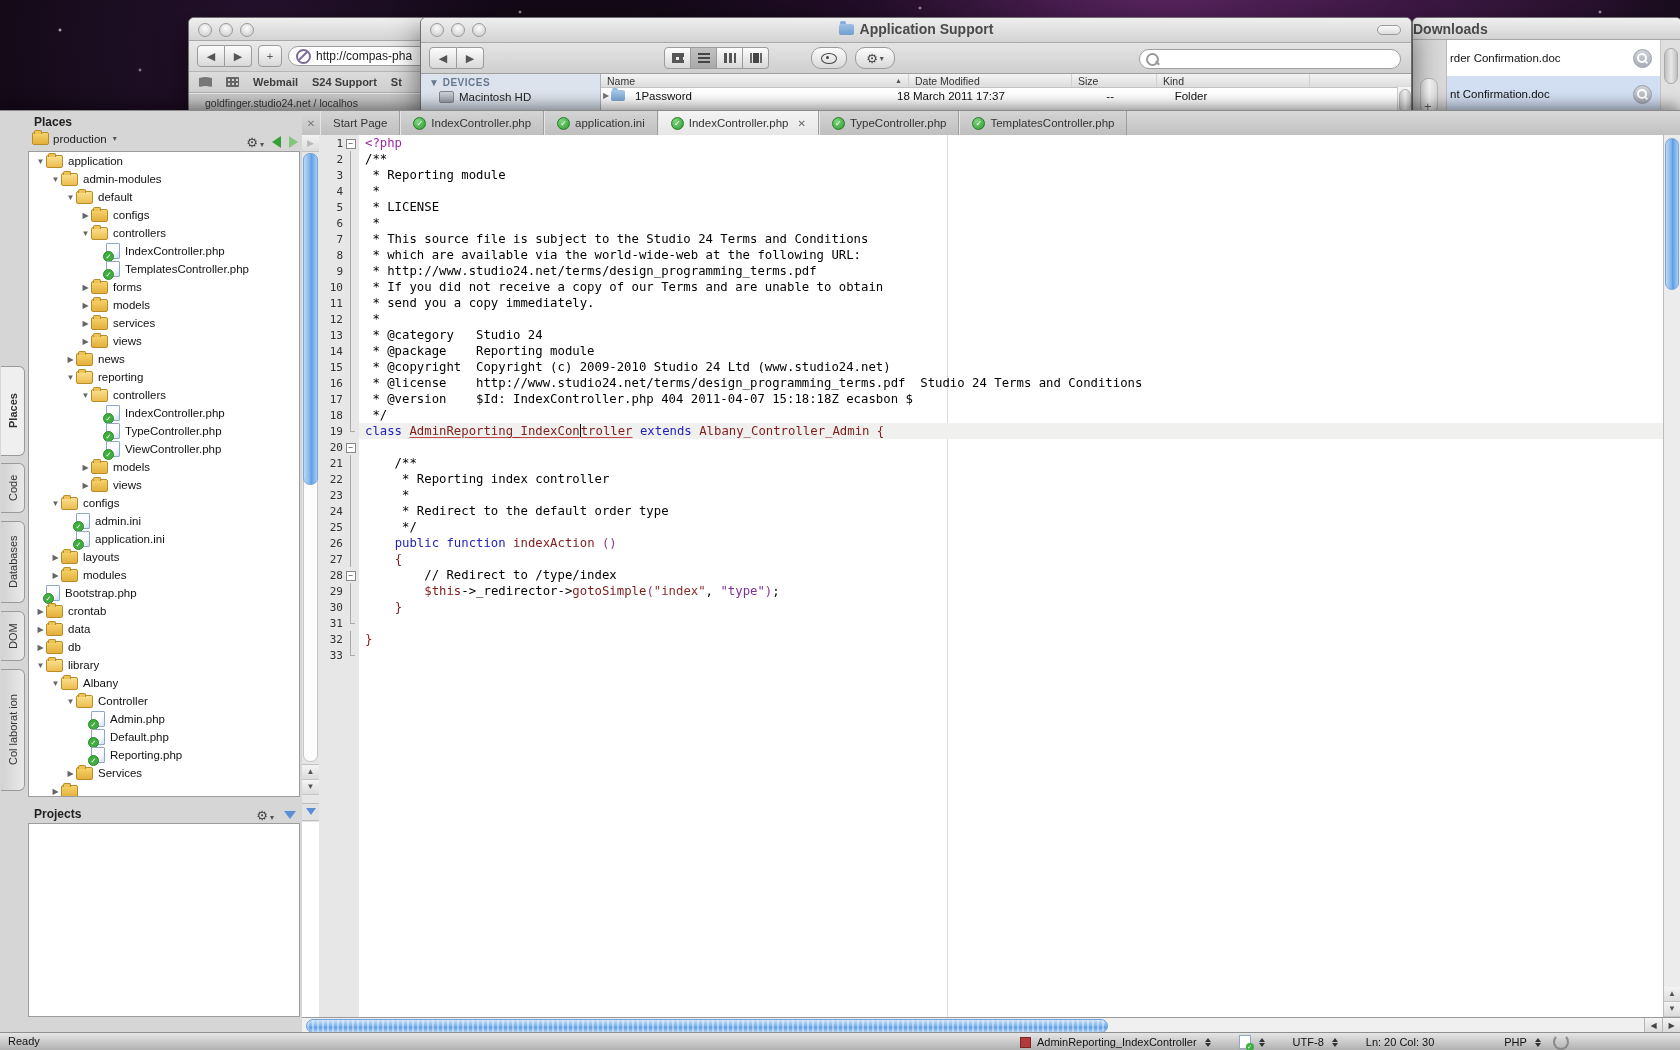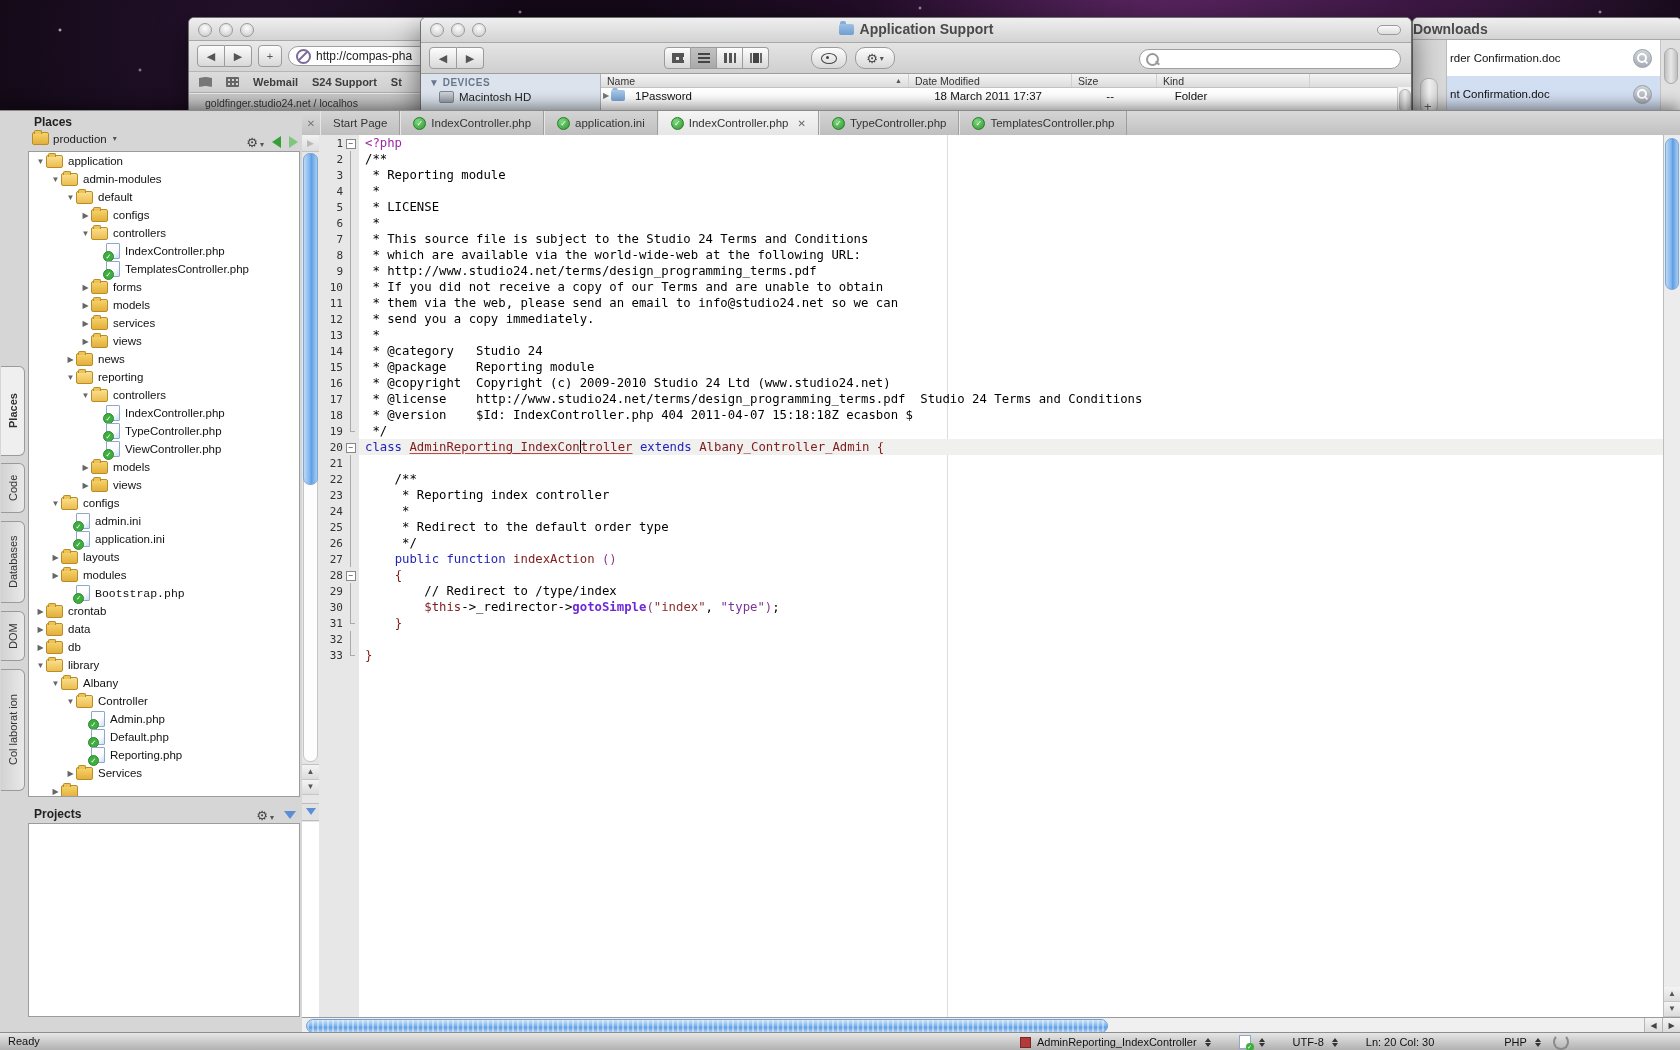--- a/index.html
+++ b/index.html
@@ -183,21 +183,21 @@
     font-family:"DejaVu Sans Mono",monospace;font-size:12.3px;}
   #colguide{position:absolute;left:588px;top:0;bottom:0;width:1px;background:#dcdcdc;}
   .cl{position:relative;height:16px;line-height:16px;white-space:pre;padding-left:6px;}
   .cl.cur{background:#f0f0ee;}
   .tok.php{color:#9b26a6;}
   .tok.com{color:#000;}
   .tok.kw{color:#2323b8;}
   .tok.cls{color:#7f1c1c;}
   .tok.u{text-decoration:underline;text-decoration-color:#c04848;text-underline-offset:2px;}
   .tok.pur{color:#8b3a8b;}
-  .tok.fn{color:#6d28d9;font-weight:bold;}
+  .tok.fn{color:#7f1d1d;}
   .tok.str1{color:#8b2e2e;}
   .tok.str2{color:#7b3294;}
   .tok.pln{color:#000;}
   .caret{display:inline-block;width:1px;height:13px;background:#000;vertical-align:-2px;}
   #rightscroll{position:absolute;right:0;top:0;bottom:0;width:16px;background:#ececec;border-left:1px solid #bdbdbd;}
   #rightscroll .thumb{top:3px;height:150px;right:1px;left:1px;width:12px;}
   #rightscroll .btns{position:absolute;bottom:0;left:0;right:0;}
   
   #hscroll{position:absolute;left:302px;right:0;top:906px;height:16px;background:#f0f0f0;border-top:1px solid #9a9a9a;}
   #hthumb{position:absolute;left:4px;top:1px;height:12px;width:800px;border-radius:7px;border:1px solid #6f9fd8;
@@ -345,21 +345,21 @@
               <span>Size</span>
             </div>
           <div class="c-kind">
               <span>Kind</span>
             </div>
         </div>
         <div class="frow">
           <span class="ftri">▶</span>
           <span class="bluefolder"></span>
           <span class="cell" style="width:250px;">1Password</span>
-          <span class="cell" style="width:145px;text-align:right;">18 March 2011 17:37</span>
+          <span class="cell" style="width:145px;">18 March 2011 17:37</span>
           <span class="cell" style="width:60px;text-align:right;">--</span>
           <span class="cell" style="width:130px;text-align:center;">Folder</span>
         </div>
         <div id="fscroll">
             <div class="thumb"></div>
           </div>
       </div>
     </div>
   </div>
 
@@ -498,21 +498,21 @@
           <div class="trow" style="padding-left: 21px;">
             <span class="tri">▶</span>
             <span class="ticon gfolder"></span>
             <span>layouts</span>
           </div>
           <div class="trow" style="padding-left: 21px;">
             <span class="tri">▶</span>
             <span class="ticon gfolder"></span>
             <span>modules</span>
           </div>
-          <div class="trow" style="padding-left: 36px; font-family: Liberation Mono, monospace;">
+          <div class="trow" style="padding-left: 6px;">
             <span class="tri"></span>
             <span class="ticon pfile"></span>
             <span>Bootstrap.php</span>
           </div>
           <div class="trow" style="padding-left: 6px;">
             <span class="tri">▶</span>
             <span class="ticon gfolder"></span>
             <span>crontab</span>
           </div>
           <div class="trow" style="padding-left: 6px;">
@@ -824,21 +824,20 @@
         <div class="cl"><span class="tok php">&lt;?php</span></div>
             <div class="cl"><span class="tok com">/**</span></div>
             <div class="cl"><span class="tok com"> * Reporting module</span></div>
             <div class="cl"><span class="tok com"> *</span></div>
             <div class="cl"><span class="tok com"> * LICENSE</span></div>
             <div class="cl"><span class="tok com"> *</span></div>
             <div class="cl"><span class="tok com"> * This source file is subject to the Studio 24 Terms and Conditions</span></div>
             <div class="cl"><span class="tok com"> * which are available via the world-wide-web at the following URL:</span></div>
             <div class="cl"><span class="tok com"> * http://www.studio24.net/terms/design_programming_terms.pdf</span></div>
             <div class="cl"><span class="tok com"> * If you did not receive a copy of our Terms and are unable to obtain</span></div>
-            <div class="cl"><span class="tok com"> * them via the web, please send an email to info@studio24.net so we can</span></div>
             <div class="cl"><span class="tok com"> * send you a copy immediately.</span></div>
             <div class="cl"><span class="tok com"> *</span></div>
             <div class="cl"><span class="tok com"> * @category   Studio 24</span></div>
             <div class="cl"><span class="tok com"> * @package    Reporting module</span></div>
             <div class="cl"><span class="tok com"> * @copyright  Copyright (c) 2009-2010 Studio 24 Ltd (www.studio24.net)</span></div>
             <div class="cl"><span class="tok com"> * @license    http://www.studio24.net/terms/design_programming_terms.pdf  Studio 24 Terms and Conditions</span></div>
             <div class="cl"><span class="tok com"> * @version    $Id: IndexController.php 404 2011-04-07 15:18:18Z ecasbon $</span></div>
             <div class="cl"><span class="tok com"> */</span></div>
             <div class="cl cur"><span class="tok kw">class </span><span class="tok cls u">AdminReporting_IndexCon</span><span class="caret"></span><span class="tok cls u">troller</span><span class="tok pln"> </span><span class="tok kw">extends</span><span class="tok pln"> </span><span class="tok cls">Albany_Controller_Admin</span><span class="tok pln"> </span><span class="tok cls">{</span></div>
             <div class="cl"></div>

